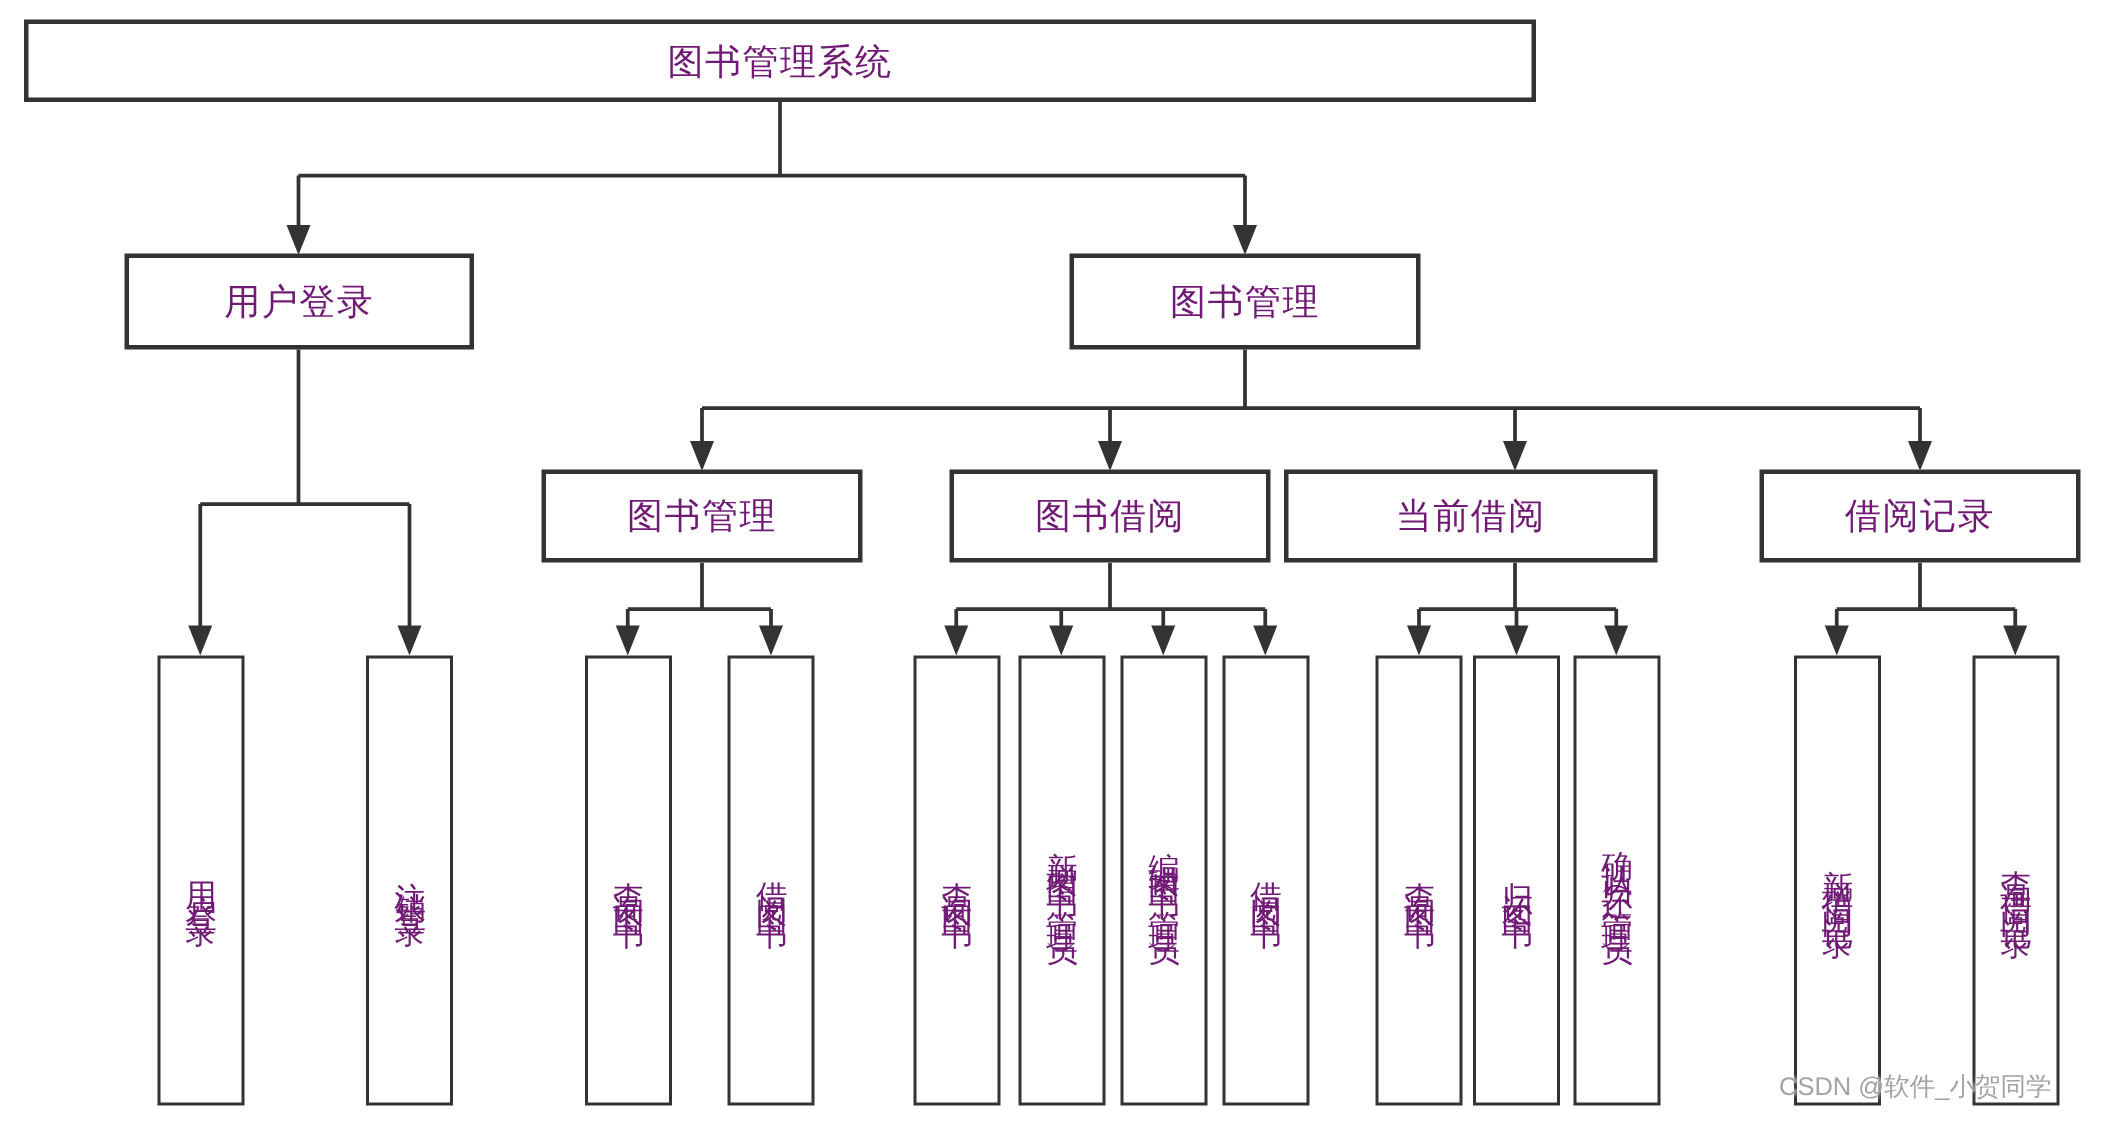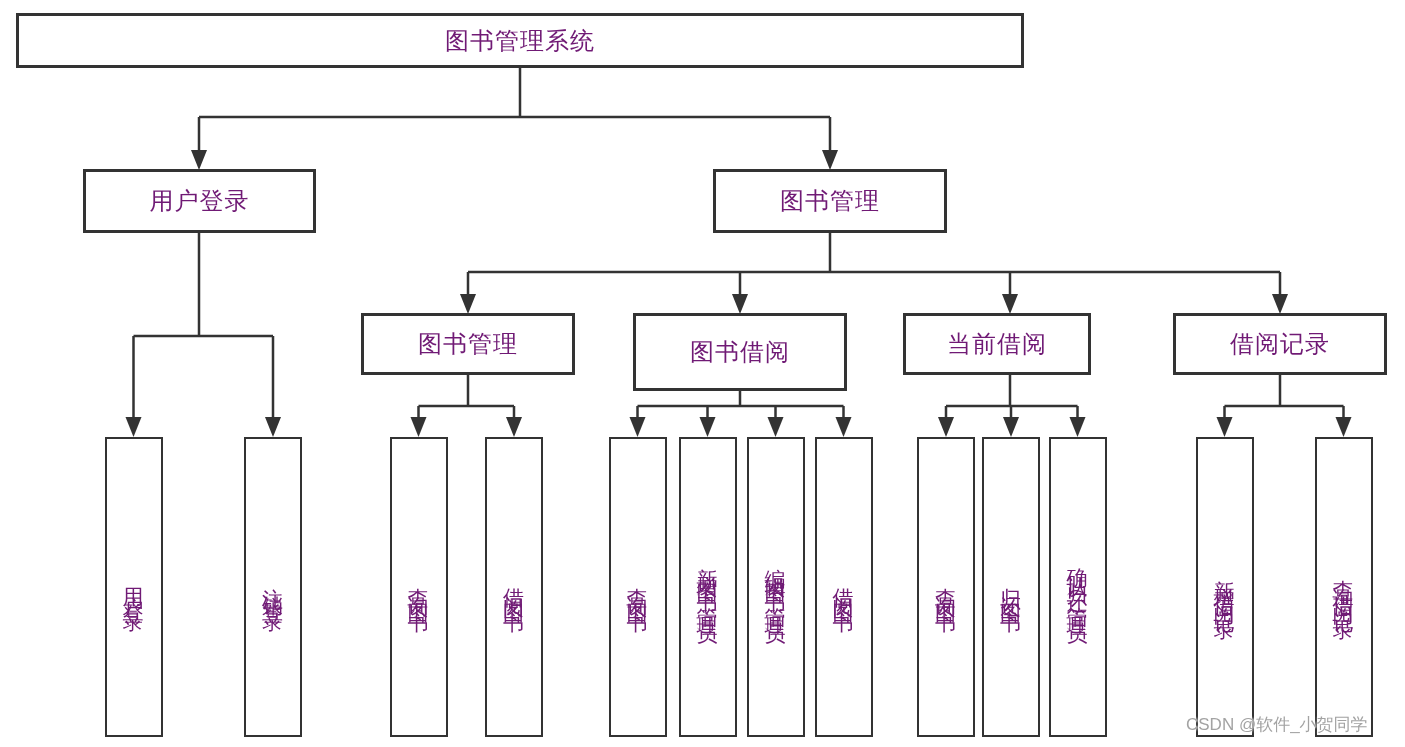--- a/index.html
+++ b/index.html
@@ -97,24 +97,24 @@
   <div class="node h-node" style="left:83px; top:169px; width:233px; height:64px;">
     <span>用户登录</span>
   </div>
   <div class="node h-node" style="left:713px; top:169px; width:234px; height:64px;">
     <span>图书管理</span>
   </div>
 
   <div class="node h-node" style="left:361px; top:313px; width:214px; height:62px;">
     <span>图书管理</span>
   </div>
-  <div class="node h-node" style="left:633px; top:313px; width:214px; height:78px;">
+  <div class="node h-node" style="left:633px; top:313px; width:214px; height:62px;">
     <span>图书借阅</span>
   </div>
-  <div class="node h-node" style="left:903px; top:313px; width:188px; height:62px;">
+  <div class="node h-node" style="left:856px; top:313px; width:249px; height:62px;">
     <span>当前借阅</span>
   </div>
   <div class="node h-node" style="left:1173px; top:313px; width:214px; height:62px;">
     <span>借阅记录</span>
   </div>
 
   <div class="node leaf" style="left:104.5px;">
     <span>用户登录</span>
   </div>
   <div class="node leaf" style="left:244px;">

